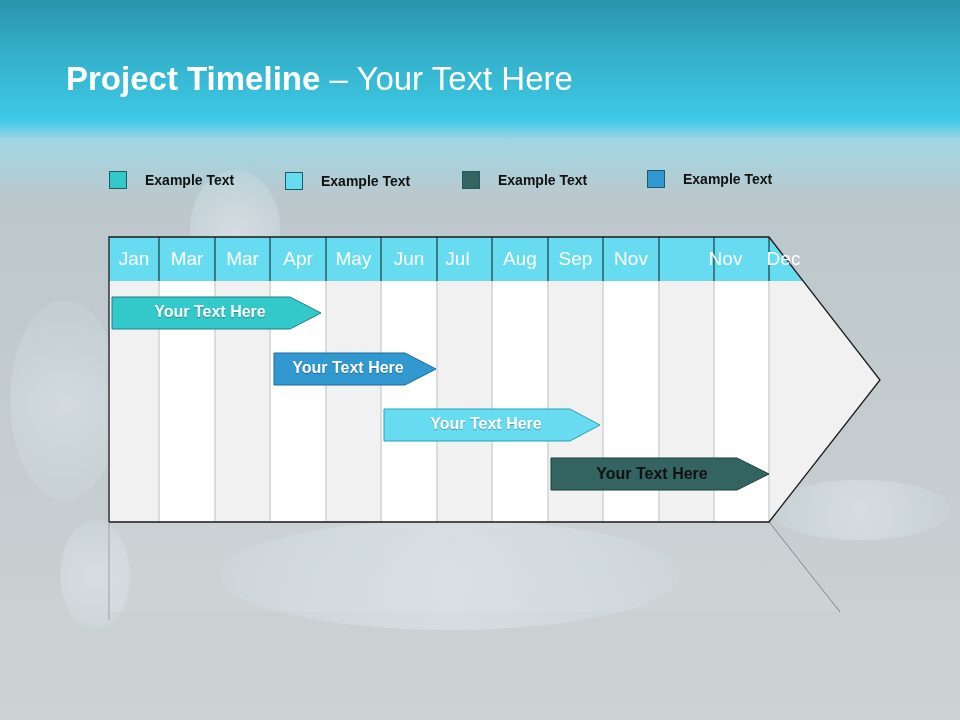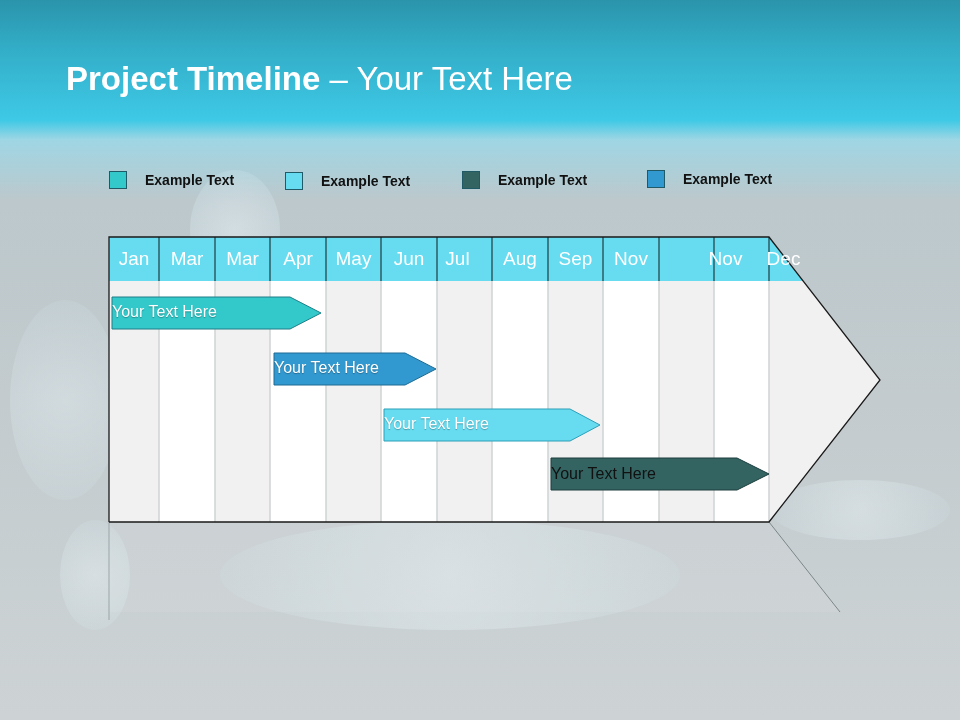--- a/index.html
+++ b/index.html
@@ -7,21 +7,21 @@
     font-family:"Liberation Sans",sans-serif;
     background:linear-gradient(to bottom,#2a94ab 0px,#33aec8 50px,#3ec9e6 120px,#9fd6e4 140px,#bcc8cc 200px,#c3cbce 400px,#cdd3d5 720px);}
   .splash{position:absolute;border-radius:50%;background:radial-gradient(circle,rgba(240,250,255,0.7),rgba(200,230,240,0.2));}
   .title{position:absolute;left:66px;top:60px;font-size:33px;color:#fff;white-space:nowrap;}
   .title b{font-weight:bold;}
   .legend-item{position:absolute;display:flex;align-items:center;}
   .swatch{width:18px;height:18px;border:1px solid #1f5a66;box-sizing:border-box;}
   .legend-label{margin-left:18px;font-size:14px;font-weight:bold;color:#111;}
   svg.grid{position:absolute;left:0;top:0;}
   .month{position:absolute;top:237px;height:44px;line-height:44px;text-align:center;color:#fff;font-size:19px;}
-  .bar-label{position:absolute;font-size:16px;text-align:left;white-space:nowrap;}
+  .bar-label{position:absolute;font-size:16px;text-align:center;white-space:nowrap;font-weight:bold;}
 </style>
 </head>
 <body>
 
 <div class="splash" style="left:190px;top:170px;width:90px;height:120px;opacity:.6"></div>
 <div class="splash" style="left:10px;top:300px;width:110px;height:200px;opacity:.45"></div>
 <div class="splash" style="left:220px;top:520px;width:460px;height:110px;opacity:.5"></div>
 <div class="splash" style="left:770px;top:480px;width:180px;height:60px;opacity:.5"></div>
 <div class="splash" style="left:60px;top:520px;width:70px;height:110px;opacity:.5"></div>
 

